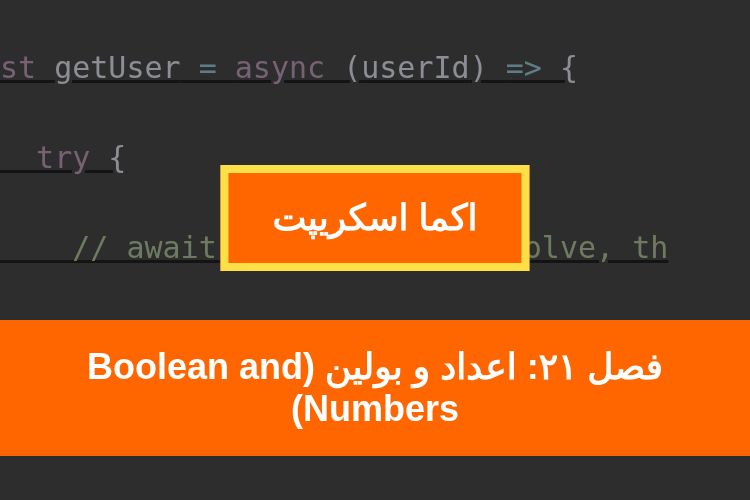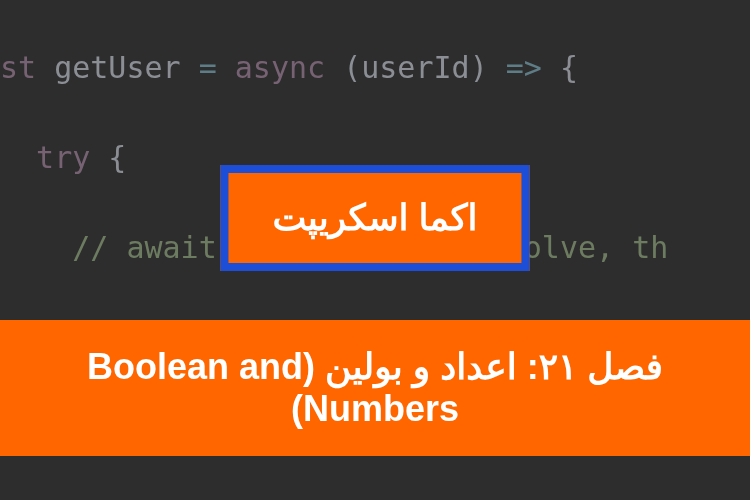--- a/index.html
+++ b/index.html
@@ -14,37 +14,37 @@
   .code-bg {
     position: absolute;
     top: 0; left: 0; right: 0; bottom: 0;
     padding: 0;
     opacity: 0.55;
     font-size: 30px;
     line-height: 1.5;
     white-space: pre;
     overflow: hidden;
   }
-  .code-line { display: block; }
+  .code-line { display: block; text-decoration: underline; }
   .t-kw { color: #b48ead; }      
   .t-fn { color: #d8dee9; }      
   .t-id { color: #d8dee9; }
   .t-op { color: #88c0d0; }      
   .t-pn { color: #d8dee9; }      
   .t-cm { color: #a3be8c; font-style: normal; } 
   .t-st { color: #a3be8c; }      
   .t-ca { color: #ebcb8b; }      
   
   .badge-box {
     position: absolute;
     top: 165px;
     left: 50%;
     transform: translateX(-50%);
     background: #ff6600;
-    border: 8px solid #1d4ed8;
+    border: 8px solid #fde047;
     padding: 24px 44px;
     z-index: 5;
   }
   .badge-text {
     color: #ffffff;
     font-size: 36px;
     font-weight: 700;
     font-family: 'Tahoma', 'Arial', sans-serif;
     direction: rtl;
     text-align: center;

